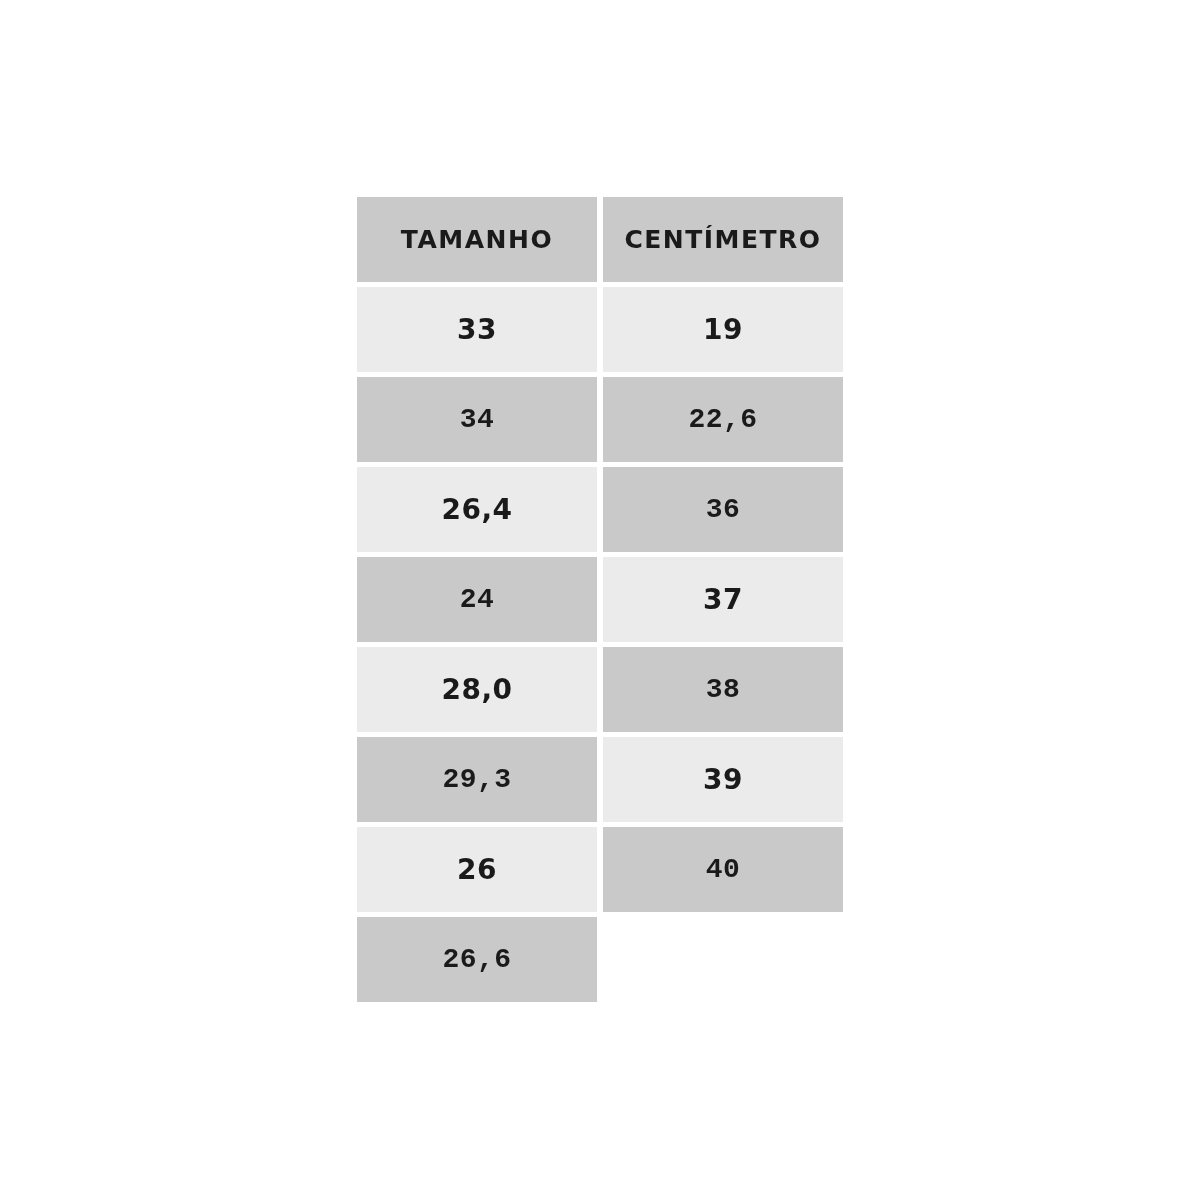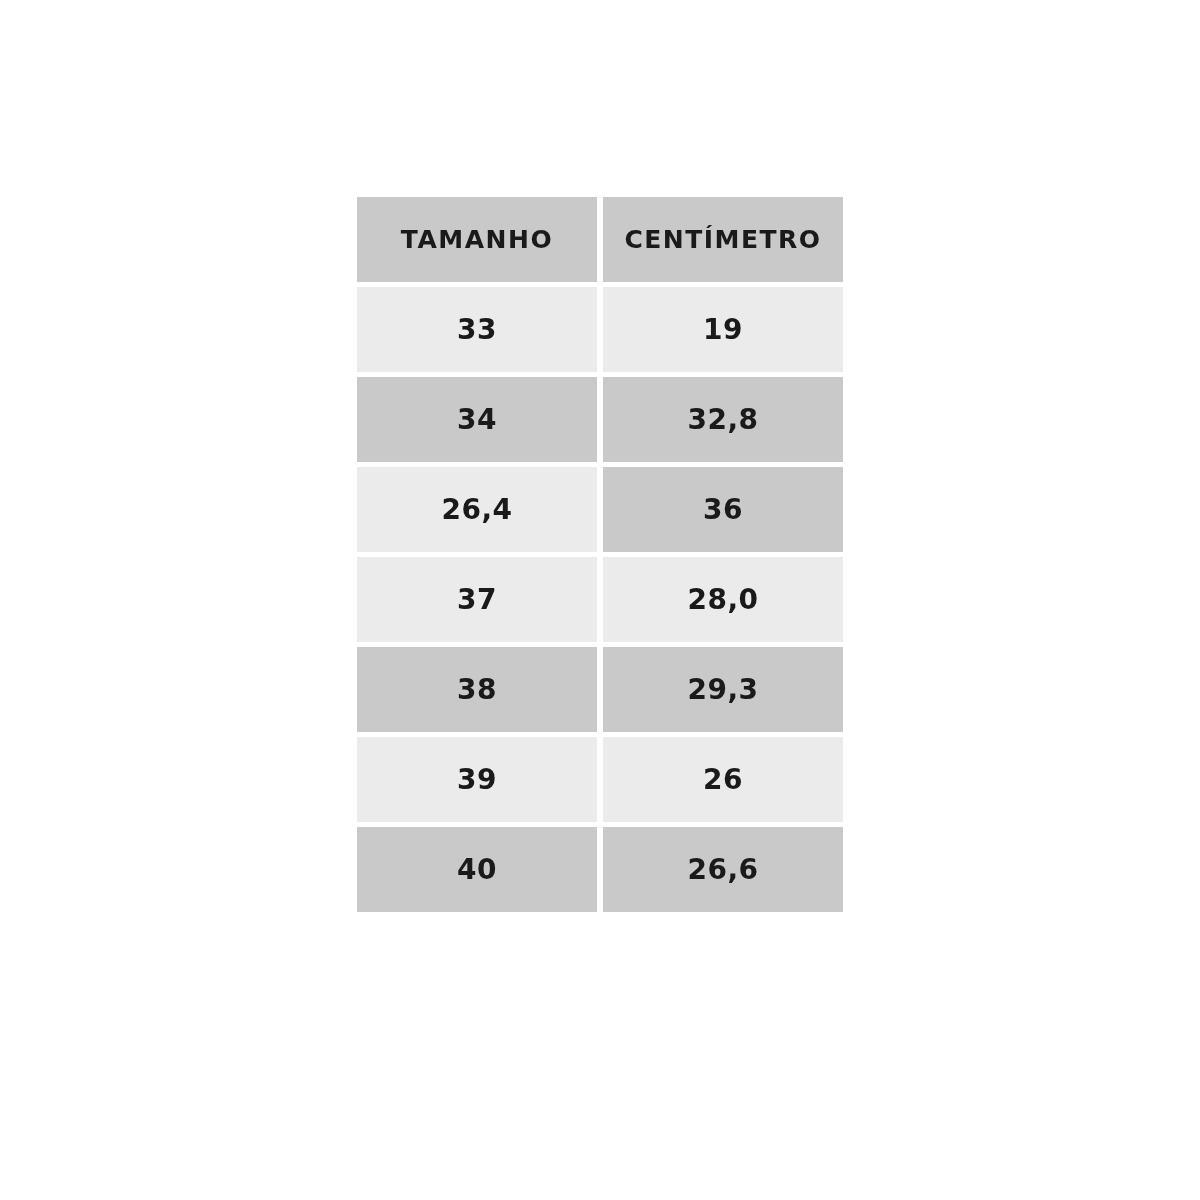--- a/index.html
+++ b/index.html
@@ -33,39 +33,40 @@
   .header-cell {
     background: var(--header-bg, #c9c9c9);
     font-size: 25px;
     letter-spacing: 1.5px;
   }
   .data-cell {
     font-size: 28px;
     letter-spacing: 0.5px;
   }
   .row-light { background: var(--row-light, #ebebeb); }
-  .row-dark  { background: var(--row-dark, #c9c9c9); }
+  .row-dark  { background: var(--row-dark, #c9c9c9); font-family: Liberation Mono, monospace; }
 </style>
 </head>
 <body style="background: rgb(255, 255, 255);">
 
 <div class="size-table">
 
   <div class="cell header-cell">TAMANHO</div>
   <div class="cell header-cell">CENTÍMETRO</div>
 
   <div class="cell data-cell row-light">33</div>
   <div class="cell data-cell row-light">19</div>
 
   <div class="cell data-cell row-dark">34</div>
-  <div class="cell data-cell row-dark">32,8</div>
+  <div class="cell data-cell row-dark">22,6</div>
 
   <div class="cell data-cell row-light">26,4</div>
 
   <div class="cell data-cell row-dark">36</div>
+  <div class="cell data-cell row-dark">24</div>
 
   <div class="cell data-cell row-light">37</div>
   <div class="cell data-cell row-light">28,0</div>
 
   <div class="cell data-cell row-dark">38</div>
   <div class="cell data-cell row-dark">29,3</div>
 
   <div class="cell data-cell row-light">39</div>
   <div class="cell data-cell row-light">26</div>
 

